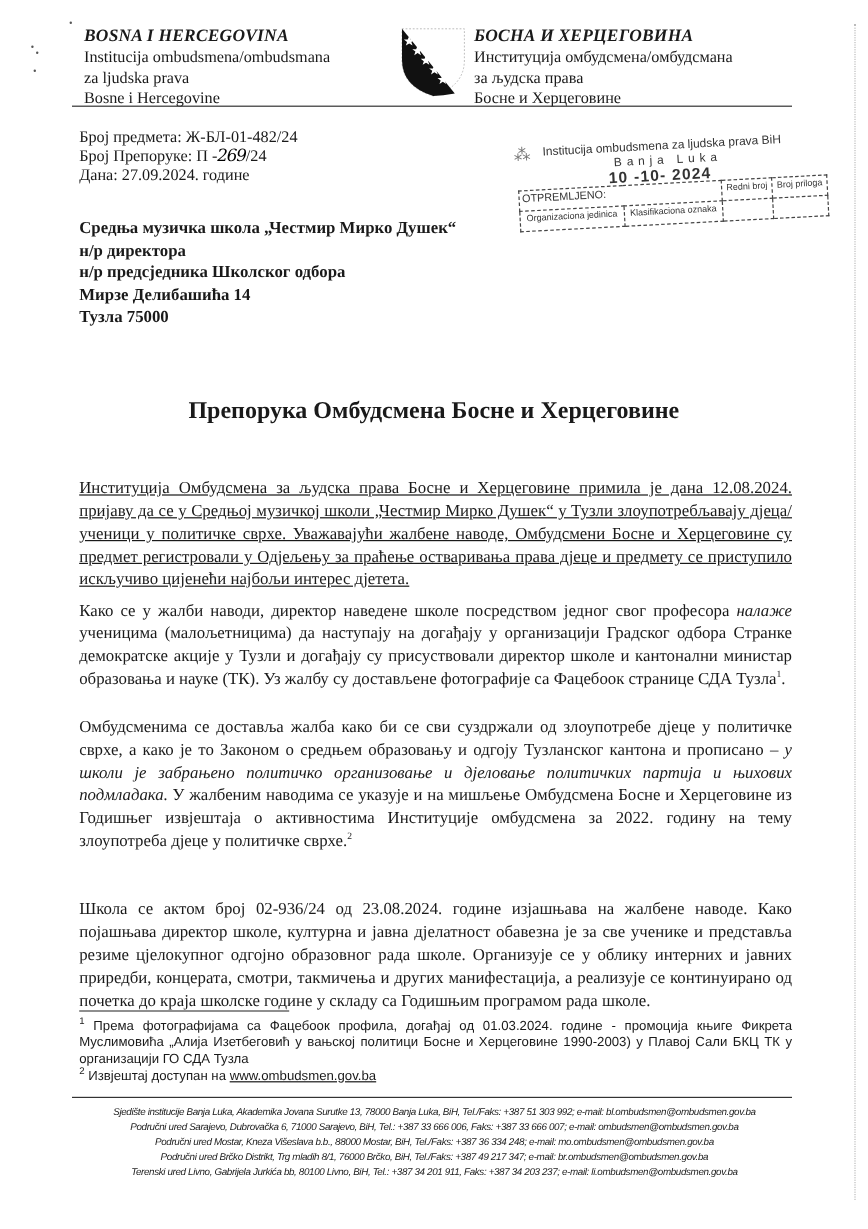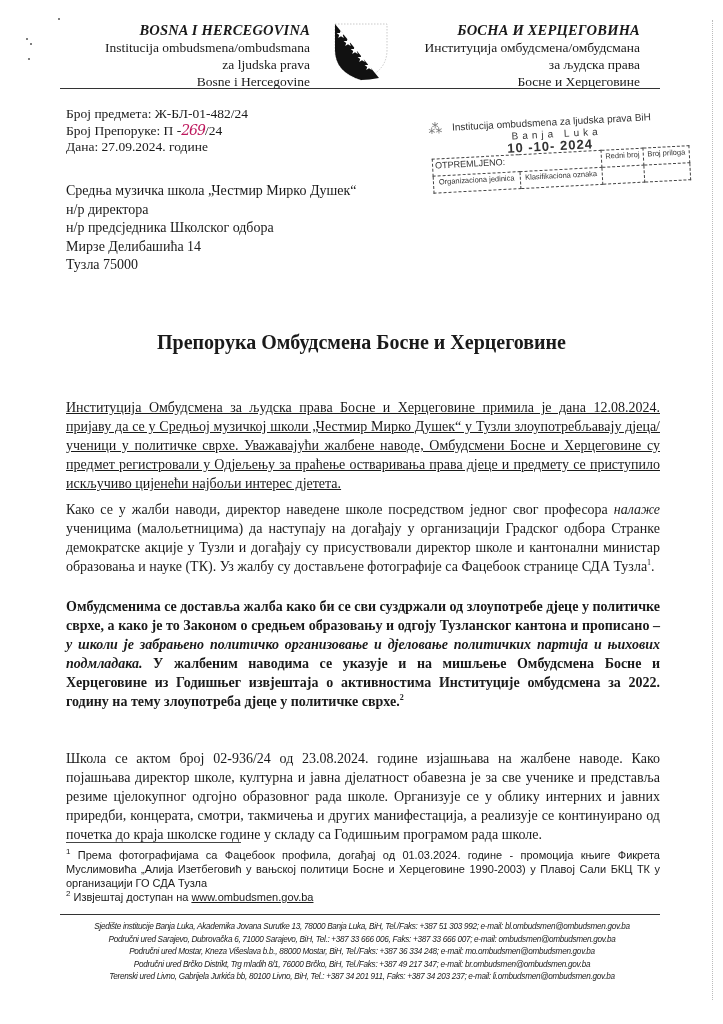--- a/index.html
+++ b/index.html
@@ -1,43 +1,43 @@
 <!DOCTYPE html>
 <html><head>
 <meta charset="utf-8">
 <style>
   html, body { margin: 0; padding: 0; background: #ffffff; }
   body { width: 723px; height: 1024px; position: relative; overflow: hidden;
          font-family: "Liberation Serif", "DejaVu Serif", serif; color: #1a1a1a; }
   .abs { position: absolute; }
-  .hdr { text-align: right; font-size: 13.5px; line-height: 17px; }
+  .hdr { text-align: left; font-size: 13.5px; line-height: 17px; }
   .hdr .country { font-weight: bold; font-style: italic; font-size: 14.5px; letter-spacing: 0.2px; }
   #hdr-left { left: 70px; top: 22px; width: 240px; }
   #hdr-right { left: 395px; top: 22px; width: 245px; }
   #coat { left: 331px; top: 20px; width: 60px; height: 62px; }
   #hdr-rule { left: 60px; top: 88px; width: 600px; height: 0; border-top: 1.5px solid #333; }
   .meta { left: 66px; font-size: 13.5px; line-height: 16px; margin-top: 12px; }
   #meta-block { top: 94px; }
   #meta-block div { white-space: nowrap; }
-  .sig { font-family: "DejaVu Serif", serif; font-style: italic; font-size: 14px; color: #be185d; letter-spacing: -1px; }
+  .sig { font-family: "DejaVu Serif", serif; font-style: italic; font-size: 14px; color: #000000; letter-spacing: -1px; }
   #stamp { left: 425px; top: 107px; width: 265px; height: 95px; transform: rotate(-3deg); transform-origin: left top;
            font-family: "Liberation Sans", "DejaVu Sans", sans-serif; color: #333; }
   #stamp .st-title { font-size: 10px; position: absolute; left: 26px; top: 16px; white-space: nowrap; }
   #stamp .st-city { font-size: 10px; letter-spacing: 4px; position: absolute; left: 85px; top: 28px; }
   #stamp .st-date { font-size: 13px; font-weight: bold; position: absolute; left: 80px; top: 38px; letter-spacing: 1px; }
   #stamp .st-star { position: absolute; left: 2px; top: 14px; font-size: 14px; color: #777; }
   #stamp table { position: absolute; left: 4px; top: 52px; width: 258px; border-collapse: collapse; font-size: 7.5px; }
   #stamp td { border: 1px dashed #444; padding: 1px 2px; text-align: center; vertical-align: top; height: 14px; }
   #stamp td.rec { text-align: left; font-size: 9px; }
-  #recipient { left: 66px; top: 182px; font-weight: normal; font-size: 14px; line-height: 18.5px; }
+  #recipient { left: 66px; top: 182px; font-weight: bold; font-size: 14px; line-height: 18.5px; }
   #doc-title { left: 0; width: 723px; top: 331px; text-align: center; font-weight: bold; font-size: 20px; }
   .para { left: 66px; width: 594px; font-size: 14px; line-height: 19px; text-align: justify; }
   #p1 { top: 398px; text-decoration: underline; }
   #p2 { top: 500px; }
-  #p3 { top: 597px; font-weight: bold; }
+  #p3 { top: 597px; }
   #p4 { top: 713px; margin-top: 36px; }
   sup { font-size: 8px; line-height: 0; }
   #fn-rule { left: 66px; top: 842px; width: 175px; height: 0; border-top: 1px solid #444; }
   #footnotes { left: 66px; top: 848px; width: 594px; font-family: "Liberation Sans", "DejaVu Sans", sans-serif;
                font-size: 11px; line-height: 14px; text-align: justify; }
   #footnotes a { color: #1a1a1a; text-decoration: underline; }
   #footer-rule { left: 60px; top: 914px; width: 600px; height: 0; border-top: 1.5px solid #333; }
   #footer { left: 50px; top: 921px; width: 624px; text-align: center; font-family: "Liberation Sans", "DejaVu Sans", sans-serif;
             font-style: italic; font-size: 8.2px; line-height: 12.5px; letter-spacing: -0.3px; white-space: nowrap; }
   .speck { position: absolute; width: 2px; height: 2px; background: #555; border-radius: 1px; }

